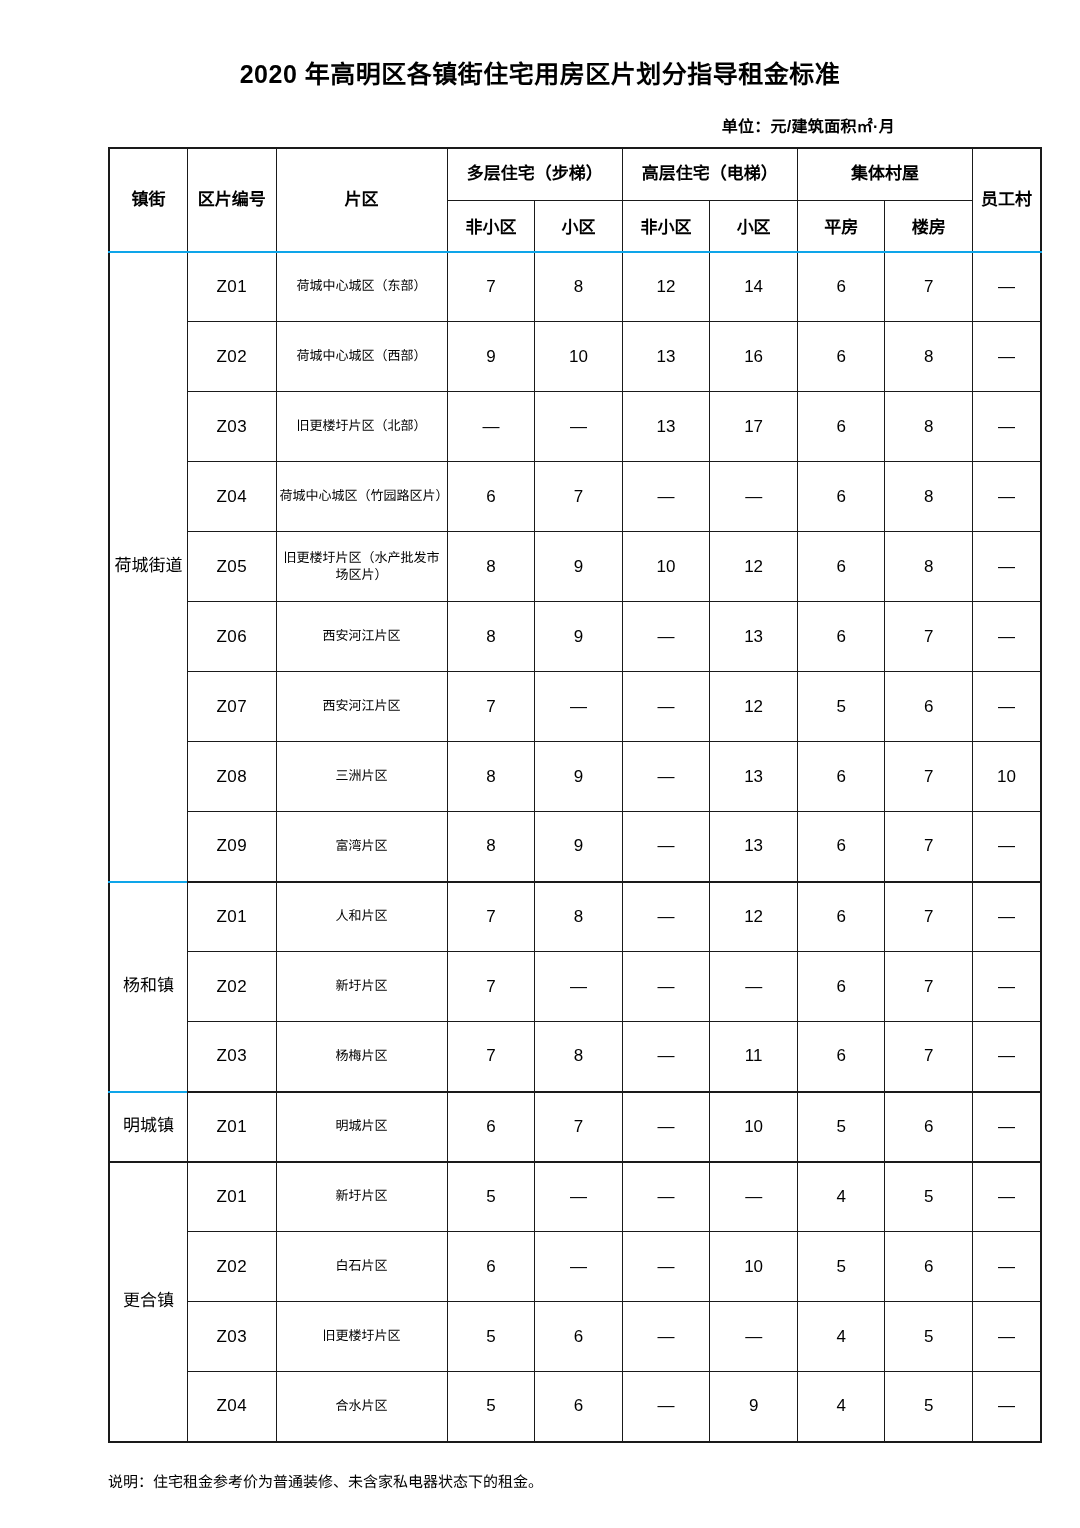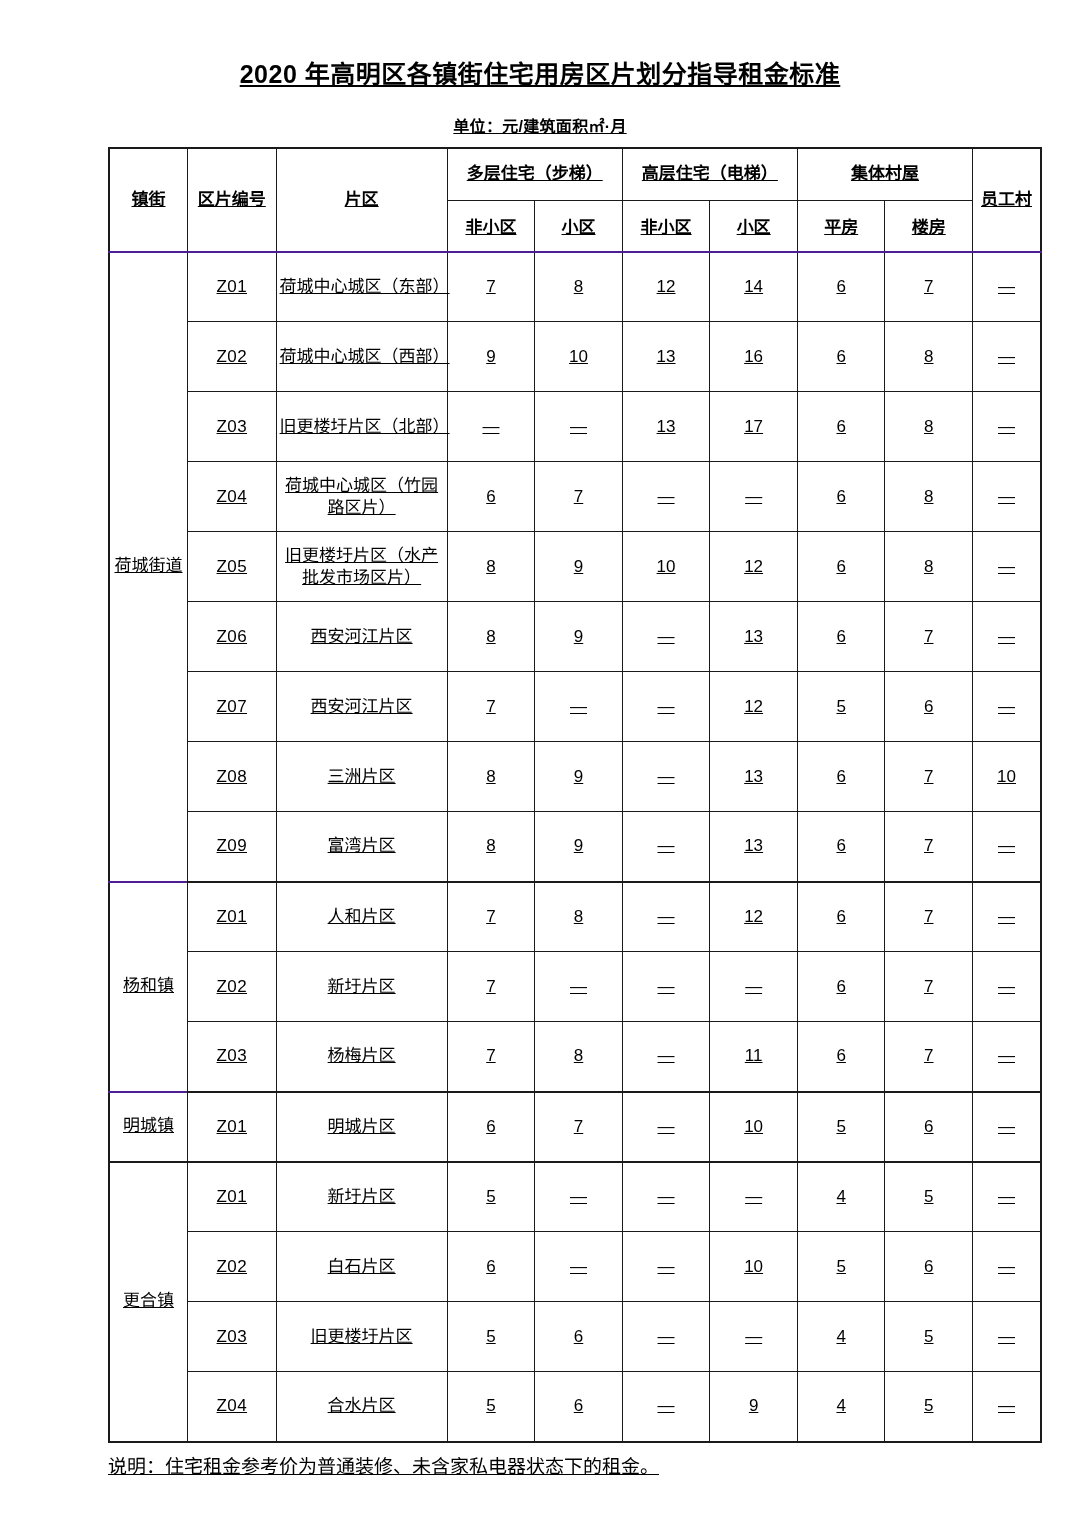--- a/index.html
+++ b/index.html
@@ -14,35 +14,35 @@
     font-family: "Liberation Sans", "DejaVu Sans", sans-serif;
     color: #000000;
     -webkit-font-smoothing: antialiased;
   }
   .page {
     position: relative;
     width: 1080px;
     height: 1528px;
     box-sizing: border-box;
     padding: 0;
-    text-decoration: underline;
   }
   .doc-title {
     text-align: center;
     font-size: 25px;
     font-weight: bold;
     letter-spacing: 0.5px;
     margin: 0;
     padding-top: 58px;
     line-height: 1.3;
   }
   .unit-line {
-    text-align: center;
+    text-align: right;
     font-size: 16px;
     font-weight: bold;
+    padding-right: 185px;
     padding-top: 22px;
     letter-spacing: 0.3px;
   }
   .table-wrap {
     padding: 0 38px 0 108px;
     margin-top: 10px;
   }
   table.rent {
     border-collapse: collapse;
     width: 934px;
@@ -81,46 +81,46 @@
     line-height: 1.3;
     border-top-width: 2px;
     border-bottom-width: 2px;
     margin-left: 8px;
   }
   td.code {
     font-size: 17px;
     letter-spacing: 0.4px;
   }
   td.area {
-    font-size: 17px;
+    font-size: 13px;
     line-height: 1.28;
     padding: 4px 6px;
   }
   td.num {
     font-size: 17px;
   }
   tr.data-row > td {
     height: 70px;
   }
   tr.group-start > td {
-    border-top: 2px solid #4c1d95;
+    border-top: 2px solid #0ea5e9;
   }
   tr.group-end > td {
     border-bottom: 2px solid #1a1a1a;
   }
   
   col.c-town   { width: 78px; }
   col.c-code   { width: 88px; }
   col.c-area   { width: 170px; }
   col.c-v      { width: 87px; }
   col.c-v2     { width: 87px; }
   col.c-emp    { width: 68px; }
   .note {
-    font-size: 19px;
-    padding: 11px 0 0 108px;
+    font-size: 15px;
+    padding: 28px 0 0 108px;
     line-height: 1.4;
   }
 </style>
 </head>
 <body>
 
 <div class="page">
 
   <h1 class="doc-title">2020 年高明区各镇街住宅用房区片划分指导租金标准</h1>
 

